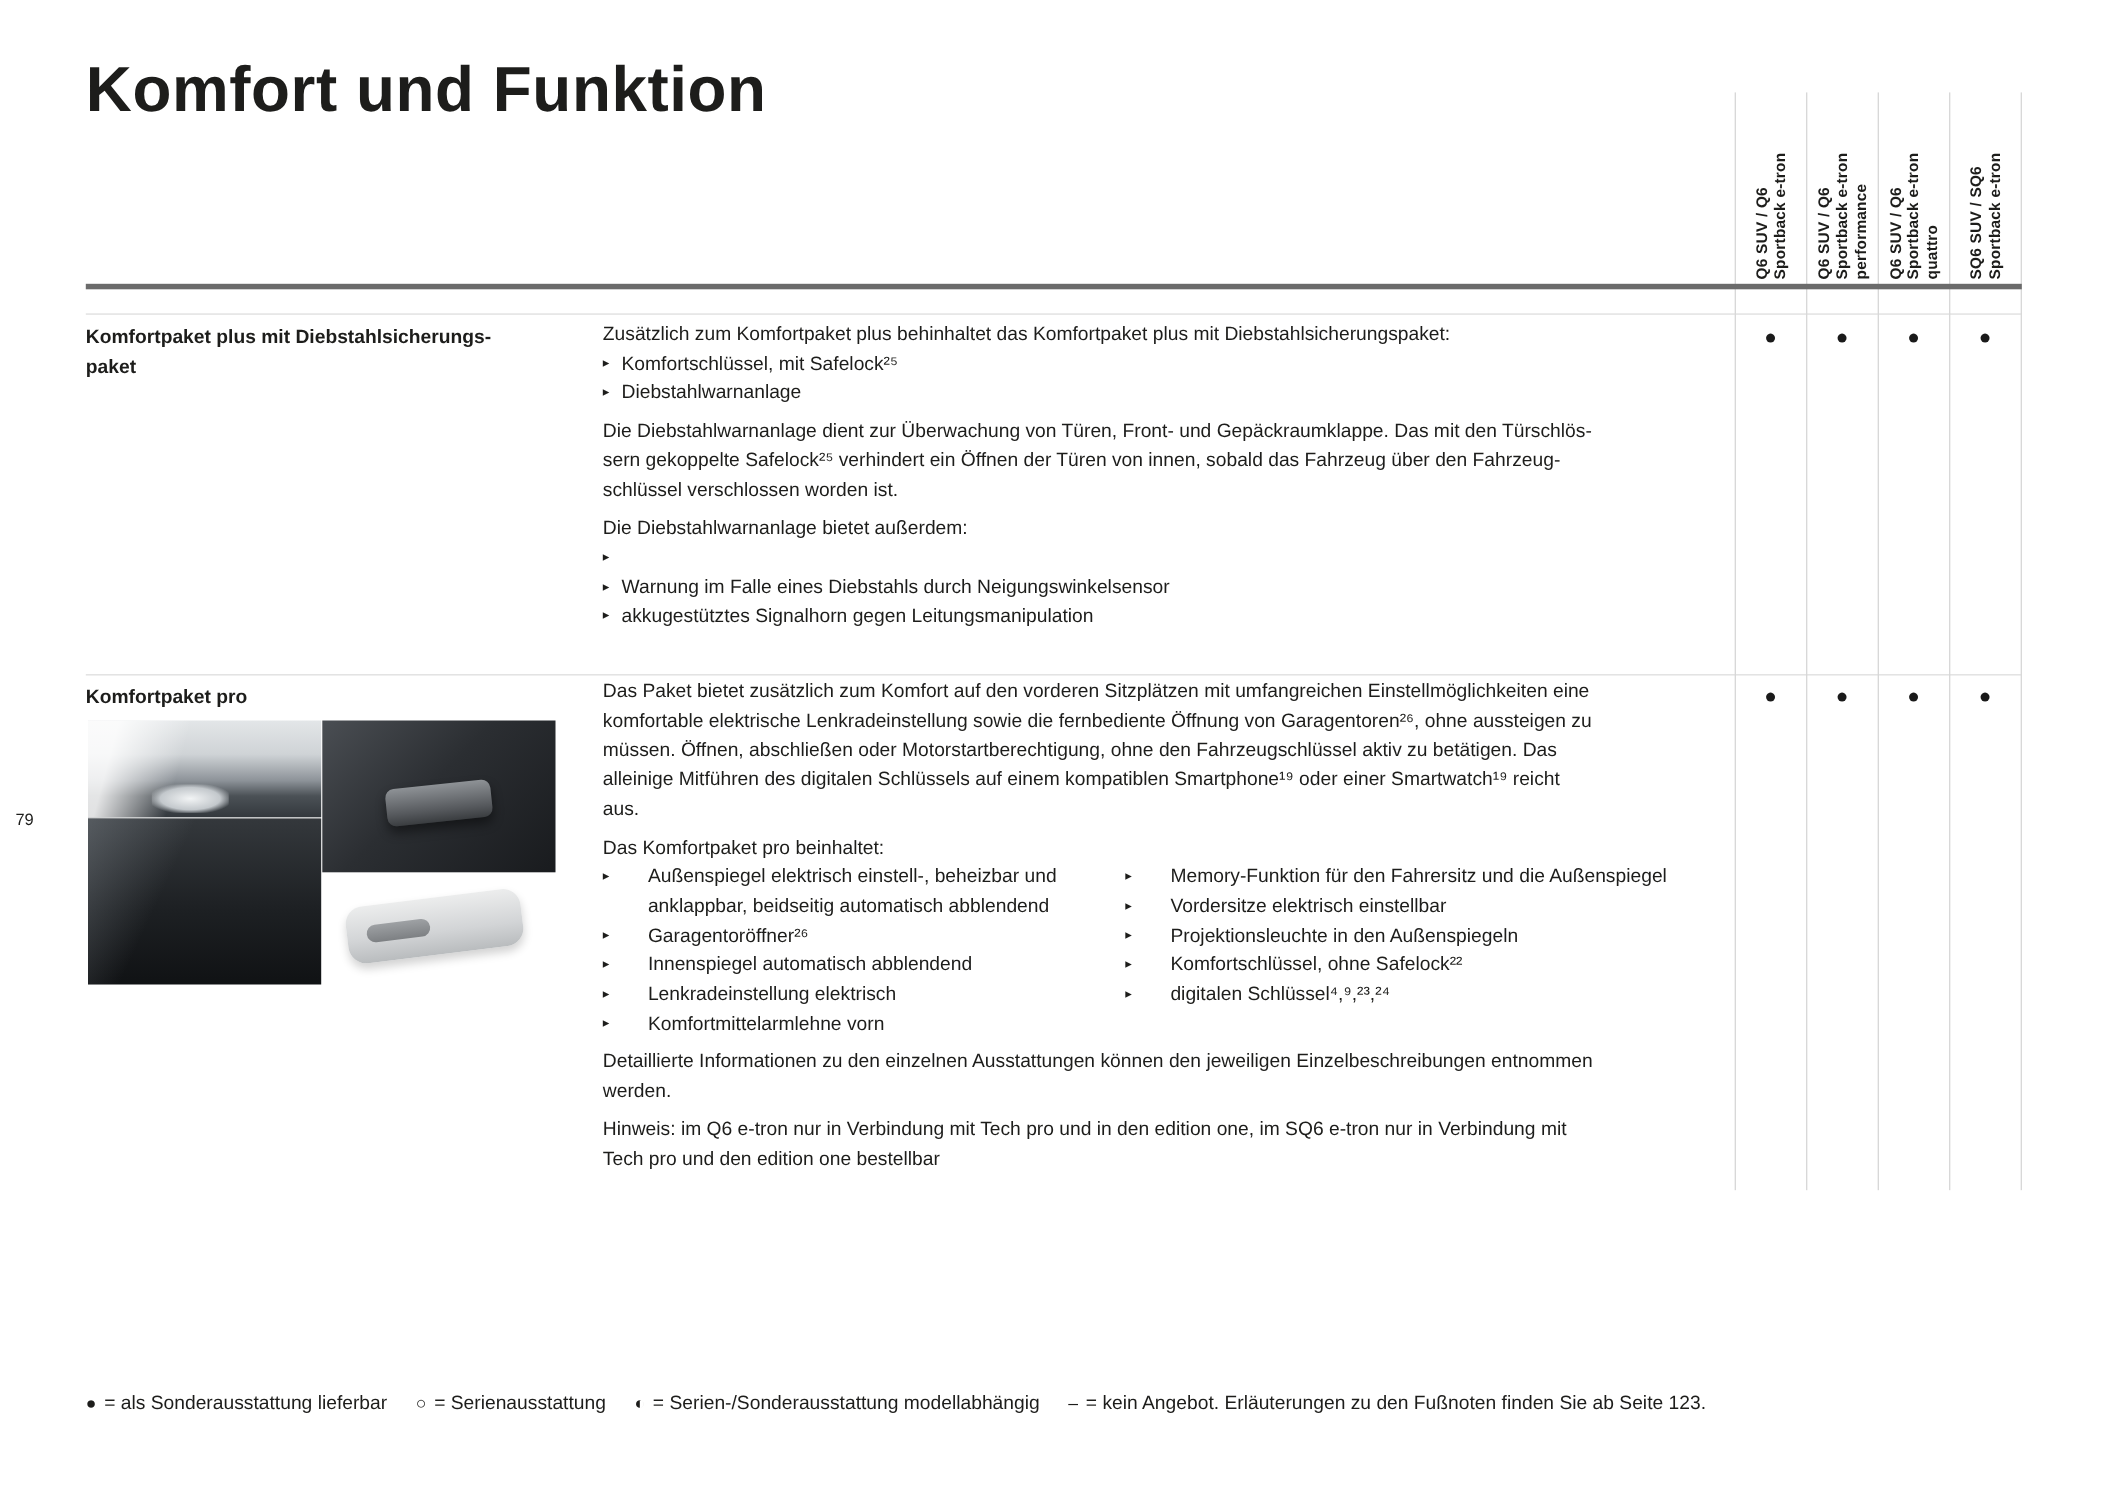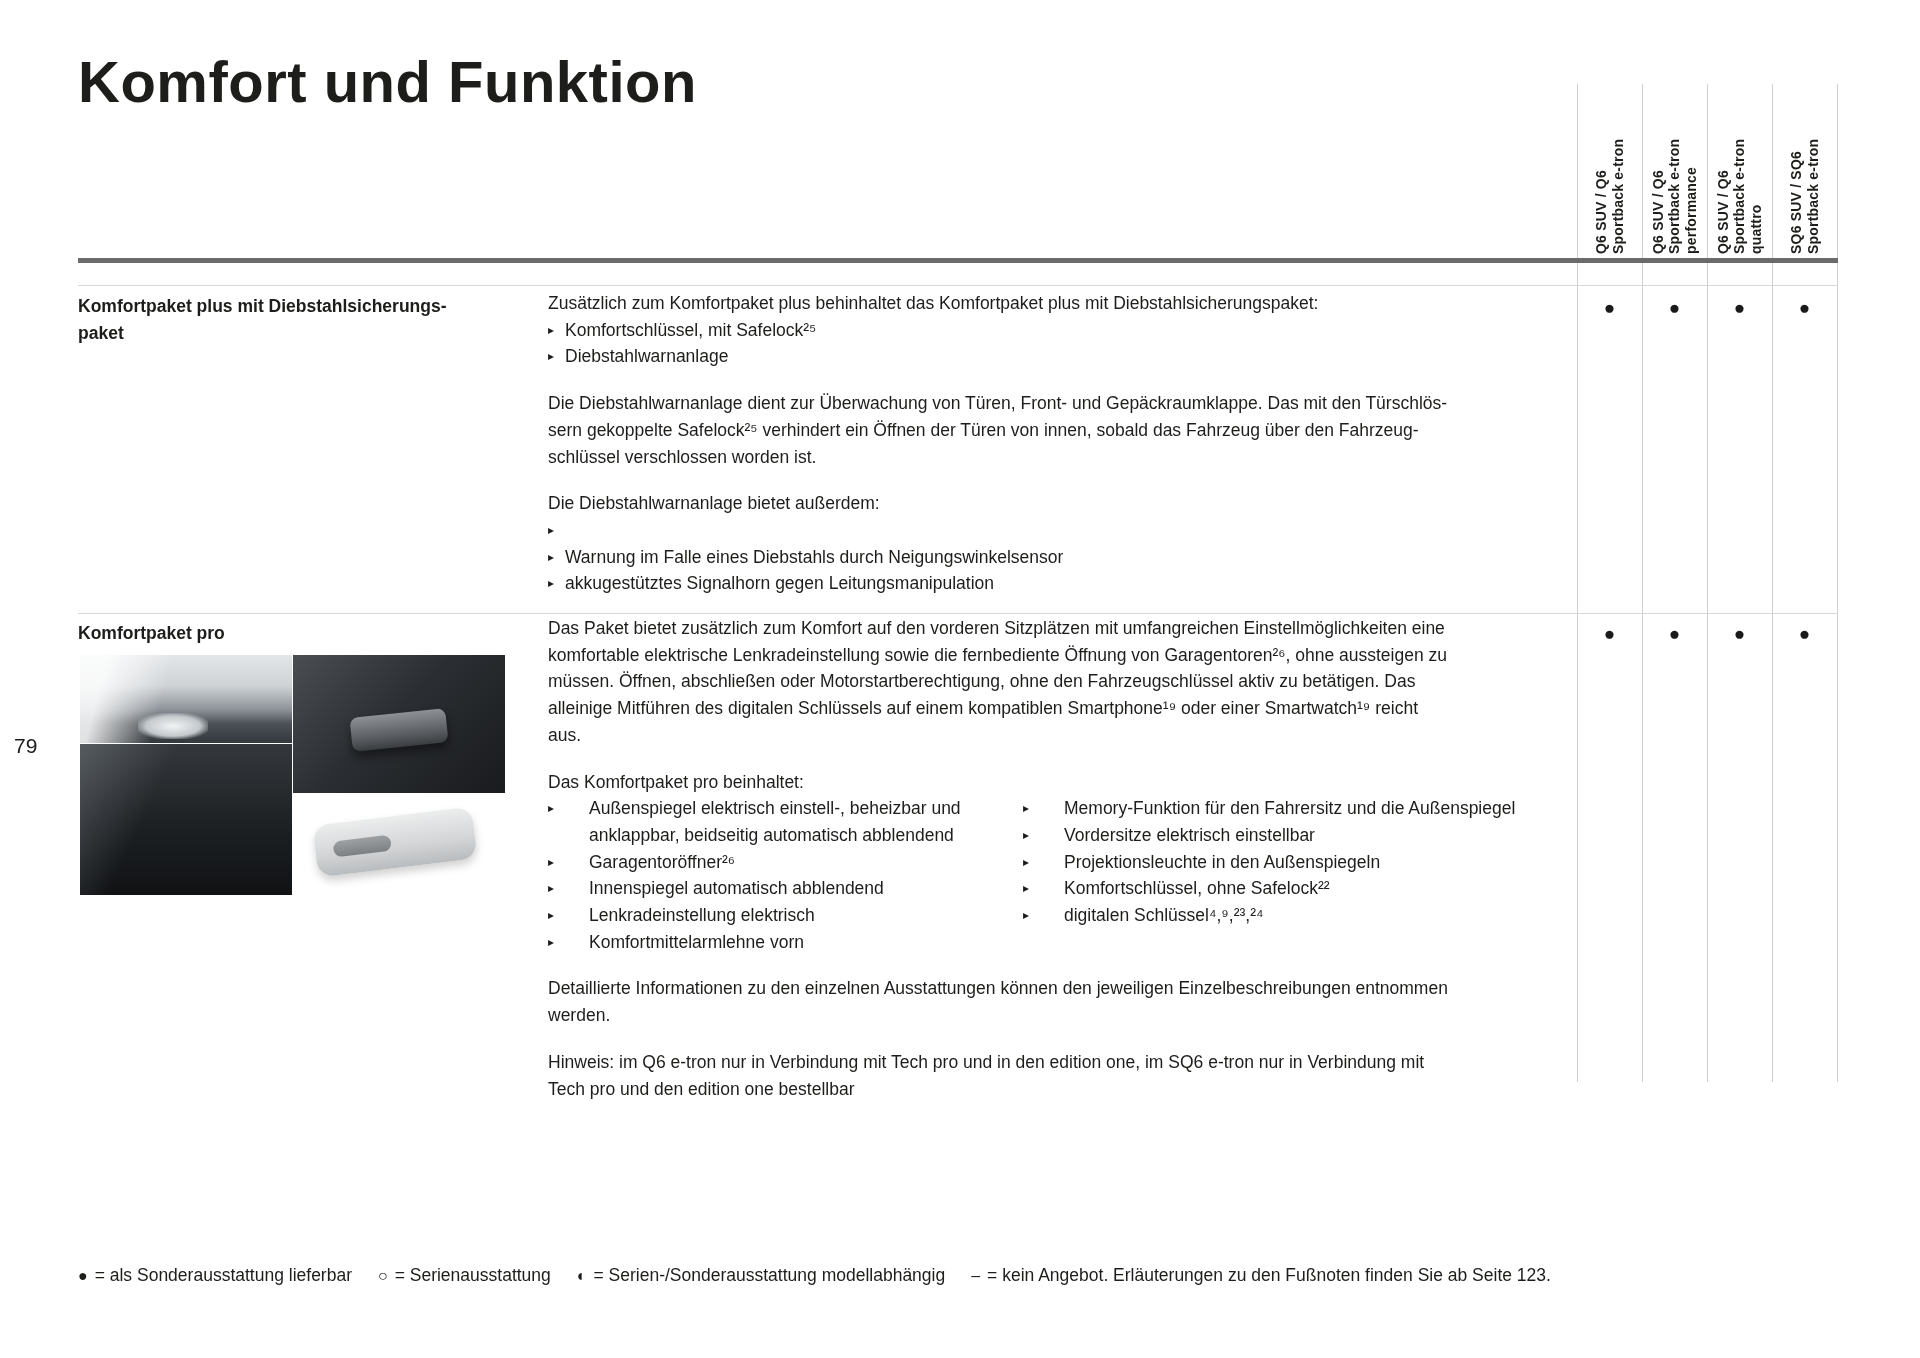--- a/index.html
+++ b/index.html
@@ -11,21 +11,21 @@
   }
   .abs { position:absolute; }
 
   .title {
     position:absolute; left:78px; top:50px;
     font-size:58px; font-weight:700; letter-spacing:.5px; line-height:64px;
     white-space:nowrap;
   }
   .pagenum {
     position:absolute; left:14px; top:733px;
-    font-size:21px; line-height:26.7px;
+    font-size:15px; line-height:26.7px;
   }
 
   
   .colhead {
     position:absolute; top:254px; width:170px; height:65px;
     transform:rotate(-90deg); transform-origin:0 0;
     display:flex; flex-direction:column; justify-content:center;
     font-size:14px; font-weight:700; line-height:16.5px; letter-spacing:.2px;
     white-space:nowrap;
   }
@@ -42,21 +42,21 @@
   
   .rowtitle {
     position:absolute; left:78px;
     font-size:17.5px; font-weight:700; line-height:26.7px; white-space:nowrap;
   }
   .desc {
     position:absolute; left:548px; width:1040px;
     font-size:17.5px; line-height:26.7px;
   }
   .ln { white-space:nowrap; }
-  .mt8 { margin-top:20px; }
+  .mt8 { margin-top:8px; }
   .li { display:flex; align-items:flex-start; }
   .bm { flex:0 0 17px; width:17px; font-size:12px; line-height:26.7px; color:#1d1d1b; }
   .tx { white-space:nowrap; }
   .cols { display:flex; }
   .cols .ul-left  { width:475px; }
   .cols .ul-right { width:545px; }
   .cols .tx { white-space:normal;margin-left:24px; }
 
   
   .dots {

